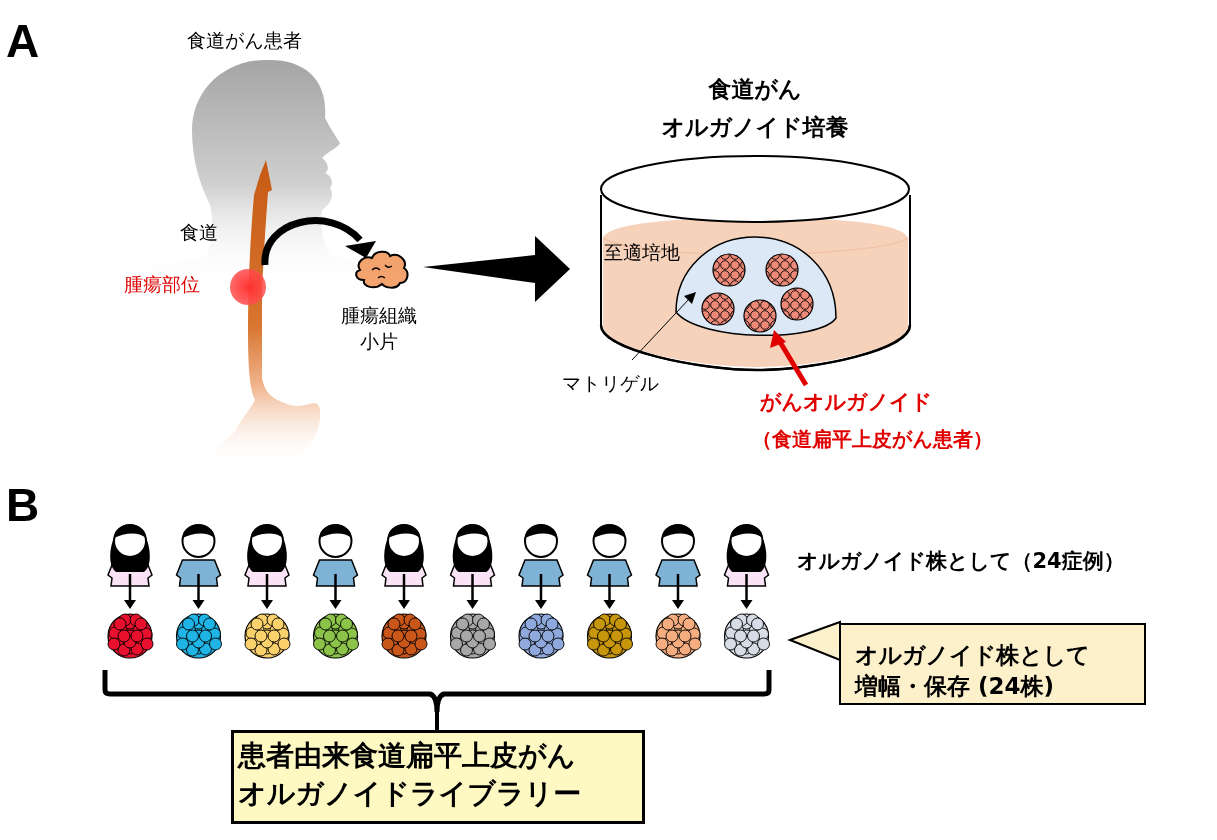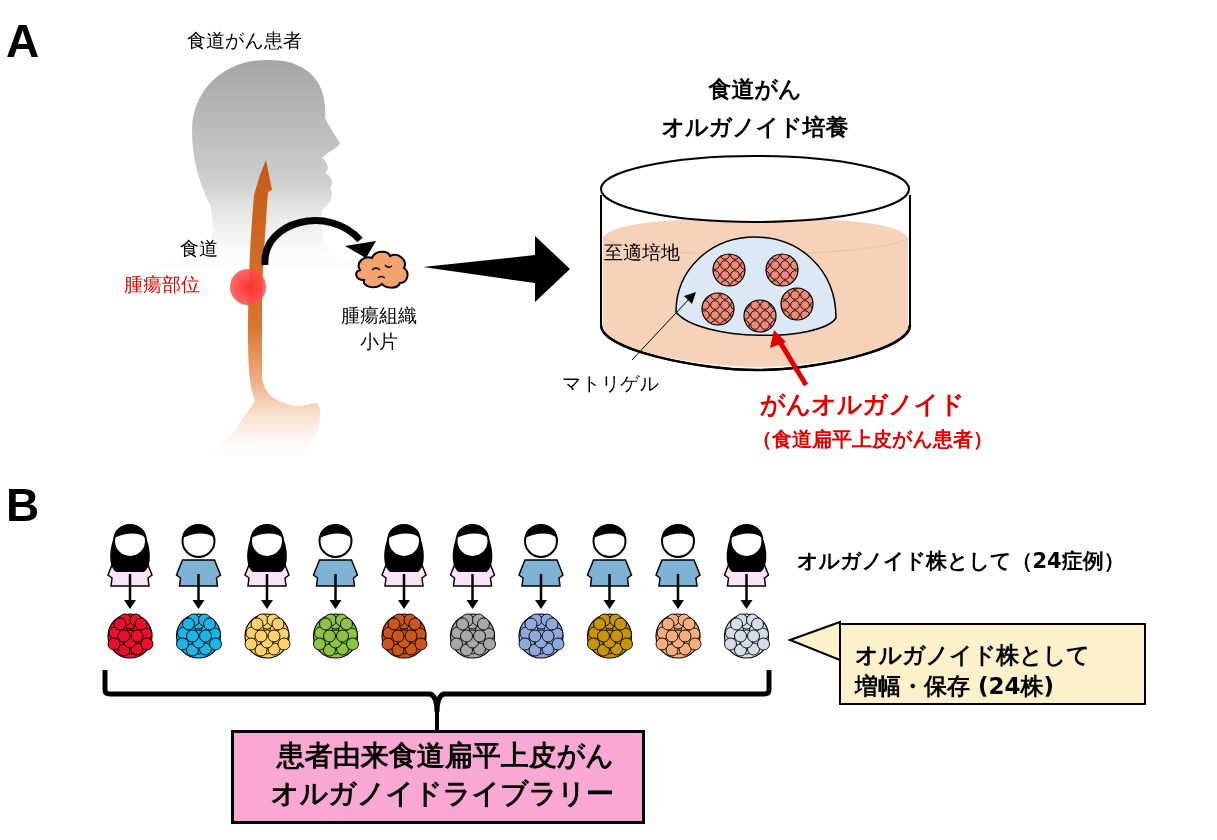--- a/index.html
+++ b/index.html
@@ -5,22 +5,22 @@
   html, body { margin: 0; padding: 0; background: #ffffff; }
   body { width: 1217px; height: 840px; position: relative; overflow: hidden;
          font-family: "DejaVu Sans", "Liberation Sans", sans-serif; color: #000; }
   .abs { position: absolute; }
   .panel-label { font-family: "Liberation Sans", "DejaVu Sans", sans-serif; font-weight: bold; font-size: 46px; }
   .lbl { font-size: 19px; white-space: nowrap; }
   .bold { font-weight: bold; }
   .red { color: #e00000; }
   svg { position: absolute; left: 0; top: 0; }
   .callout-text { font-weight: bold; font-size: 23px; line-height: 31px; }
-  .library-box { border: 3px solid #000; background: #f9a8d4; text-align: right;
-                 font-weight: bold; font-size: 28px; line-height: 38px; padding: 4px 28px; box-sizing: border-box; }
+  .library-box { border: 3px solid #000; background: #fef9c3; text-align: left;
+                 font-weight: bold; font-size: 28px; line-height: 38px; padding: 4px 4px; box-sizing: border-box; }
 </style>
 </head>
 <body>
 
 <div class="abs panel-label" style="left:6px; top:14px;">A</div>
 
 <svg width="1217" height="840" viewBox="0 0 1217 840">
   <defs>
     <linearGradient id="headGrad" x1="0" y1="0" x2="0" y2="1">
       <stop offset="0" stop-color="#a5a5a5"></stop>
@@ -419,33 +419,33 @@
       </g>
     </g>
 
   <path d="M105,670 L105,690 Q105,694 110,694 L430,694 Q437,696 437,712 Q437,696 444,694 L764,694 Q769,694 769,690 L769,670" fill="none" stroke="#000" stroke-width="5"></path>
   <line x1="437" y1="700" x2="437" y2="732" stroke="#000" stroke-width="4"></line>
 
   <polygon points="790,640 840,622 840,660" fill="#fdf1cc" stroke="#000" stroke-width="2"></polygon>
 </svg>
 
 <div class="abs lbl" style="left:187px; top:28px;">食道がん患者</div>
-<div class="abs lbl" style="left:180px; top:236px;">食道</div>
+<div class="abs lbl" style="left:180px; top:220px;">食道</div>
 <div class="abs lbl red" style="left:124px; top:272px;">腫瘍部位</div>
 <div class="abs lbl" style="left:331px; top:302px; text-align:center; width:96px; line-height:26px;">
   <div>腫瘍組織</div>
   <div>小片</div>
 </div>
 <div class="abs bold" style="left:600px; top:70px; width:310px; text-align:center; font-size:23px; line-height:38px;">
   <div>食道がん</div>
   <div>オルガノイド培養</div>
 </div>
 <div class="abs lbl" style="left:604px; top:240px;">至適培地</div>
 <div class="abs lbl" style="left:562px; top:371px;">マトリゲル</div>
-<div class="abs bold red" style="left:760px; top:388px; font-size:25px; white-space:nowrap;">がんオルガノイド</div>
+<div class="abs bold red" style="left:760px; top:388px; font-size:21px; white-space:nowrap;">がんオルガノイド</div>
 <div class="abs bold red" style="left:752px; top:426px; font-size:20px; white-space:nowrap;">（食道扁平上皮がん患者）</div>
 
 <div class="abs panel-label" style="left:6px; top:478px;">B</div>
 <div class="abs bold" style="left:797px; top:547px; font-size:21px; white-space:nowrap;">オルガノイド株として（24症例）</div>
 
 <div class="abs" style="left: 839px; top: 611px; width: 307px; height: 82px; border: 2px solid rgb(0, 0, 0); box-sizing: border-box; padding: 15px 14px; background: rgb(253, 241, 204); margin-top: 12px;" id="callout-box">
   <div class="callout-text">オルガノイド株として</div>
   <div class="callout-text">増幅・保存 (24株)</div>
 </div>
 

